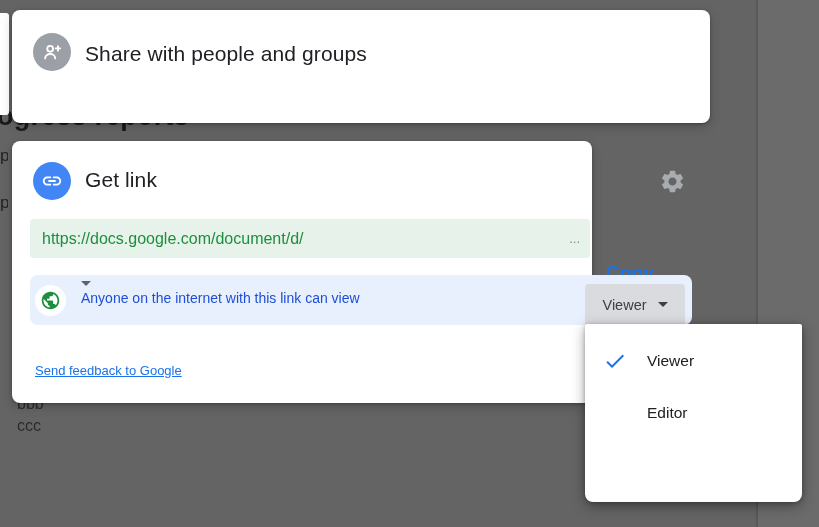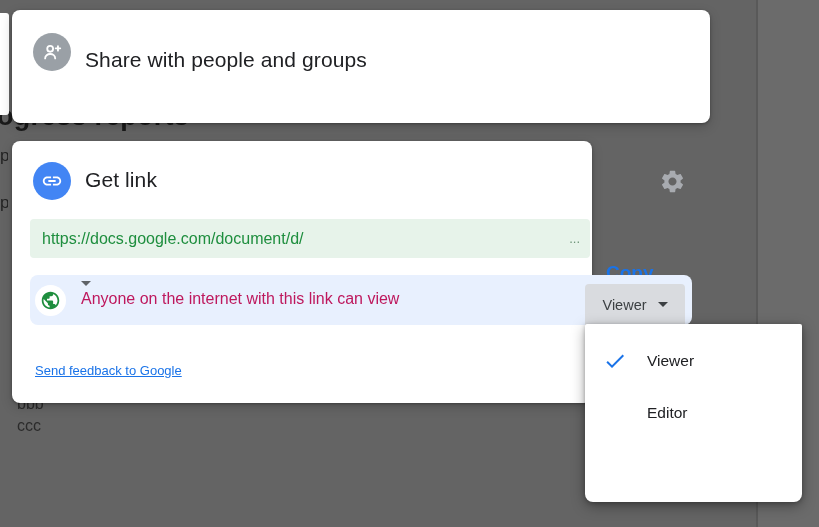--- a/index.html
+++ b/index.html
@@ -25,38 +25,38 @@
   .panel{position:absolute;background:#fff;border-radius:8px;box-shadow:0 1px 3px rgba(0,0,0,.30),0 4px 12px rgba(0,0,0,.18);}
   .share-panel{left:12px;top:10px;width:698px;height:113px;}
   .getlink-panel{left:12px;top:141px;width:580px;height:262px;}
 
   .avatar{position:absolute;width:38px;height:38px;border-radius:50%;display:flex;align-items:center;justify-content:center;}
   .avatar-gray{background:var(--avatar-gray);}
   .avatar-blue{background:var(--icon-blue);}
   .panel-title{position:absolute;font-size:21px;color:#202124;letter-spacing:.1px;}
 
   .share-avatar{left:21px;top:23px;}
-  .share-title{left:73px;top:38px;}
+  .share-title{left:73px;top:32px;}
 
   .gl-avatar{left:21px;top:21px;}
   .gl-title{left:73px;top:27px;}
   .gear-btn{position:absolute;left:644px;top:24px;width:32px;height:32px;border:none;background:transparent;cursor:pointer;display:flex;align-items:center;justify-content:center;}
 
   .url-field{position:absolute;left:18px;top:78px;width:560px;height:39px;background:var(--url-bg);border-radius:4px;display:flex;align-items:center;cursor:text;}
   .url-text{flex:1;padding-left:12px;font-size:16px;color:var(--url-green);white-space:nowrap;overflow:hidden;}
   .url-ellipsis{padding-right:10px;font-size:13px;color:#6e9579;}
   .copy-link{position:absolute;left:592px;top:85px;border:none;background:transparent;font-family:inherit;font-size:19px;font-weight:700;color:var(--accent-blue);cursor:pointer;padding:4px 2px;margin-top:32px;}
 
   .access-row{position:absolute;left:18px;top:134px;width:662px;height:50px;background:var(--row-bg);border-radius:8px;}
   .globe-wrap{position:absolute;left:5px;top:10px;width:31px;height:31px;background:#fff;border-radius:50%;display:flex;align-items:center;justify-content:center;}
   .row-text{position:absolute;left:51px;top:6px;}
   .row-title-line{display:flex;align-items:center;gap:13px;cursor:pointer;}
   .row-title{font-size:14px;font-weight:700;color:#202124;}
   .caret{width:0;height:0;border-left:5px solid transparent;border-right:5px solid transparent;border-top:5px solid #5f6368;}
-  .row-subtitle{margin-top:4px;font-size:16px;color:#be185d;}
+  .row-subtitle{margin-top:4px;font-size:14px;color:#1d4ed8;}
 
   .role-button{position:absolute;left:585px;top:284px;width:100px;height:41px;background:var(--button-gray);border:none;border-radius:4px 4px 0 0;display:flex;align-items:center;justify-content:center;gap:11px;cursor:pointer;font-family:inherit;}
   .role-button .label{font-size:14.5px;color:#3c4043;}
   .role-button .caret{border-top-color:#3c4043;}
 
   .feedback-link{position:absolute;left:23px;top:222px;font-size:13px;color:var(--accent-blue);text-decoration:underline;cursor:pointer;}
 
   
   .role-menu{position:absolute;left:585px;top:324px;width:217px;height:178px;background:#fff;border-radius:2px 2px 8px 8px;box-shadow:0 4px 14px rgba(0,0,0,.35),0 1px 4px rgba(0,0,0,.25);padding:11px 0;z-index:5;}
   .menu-item{height:52px;display:flex;align-items:center;cursor:pointer;}

